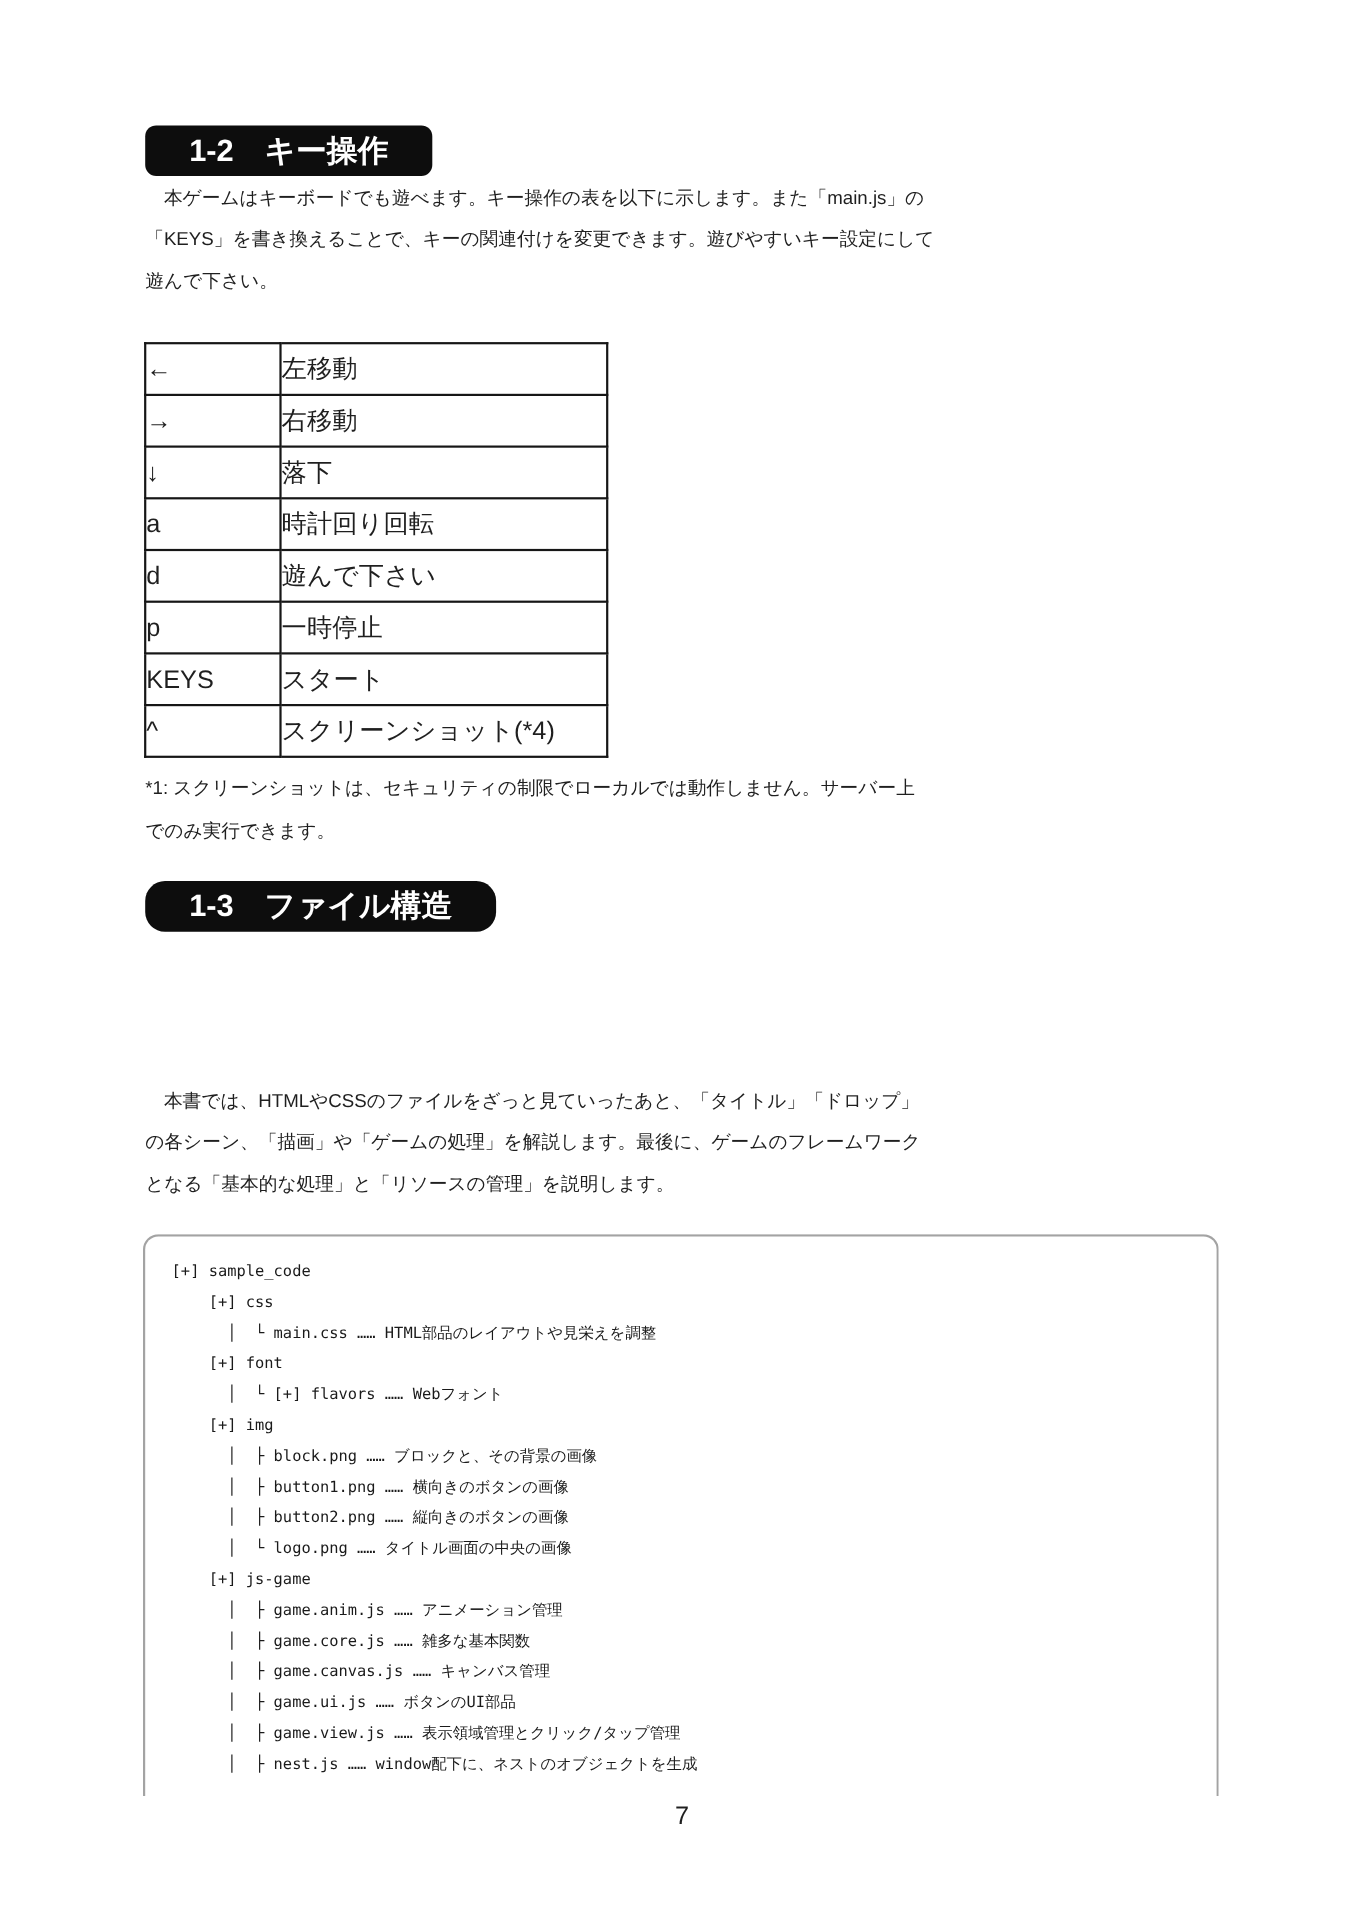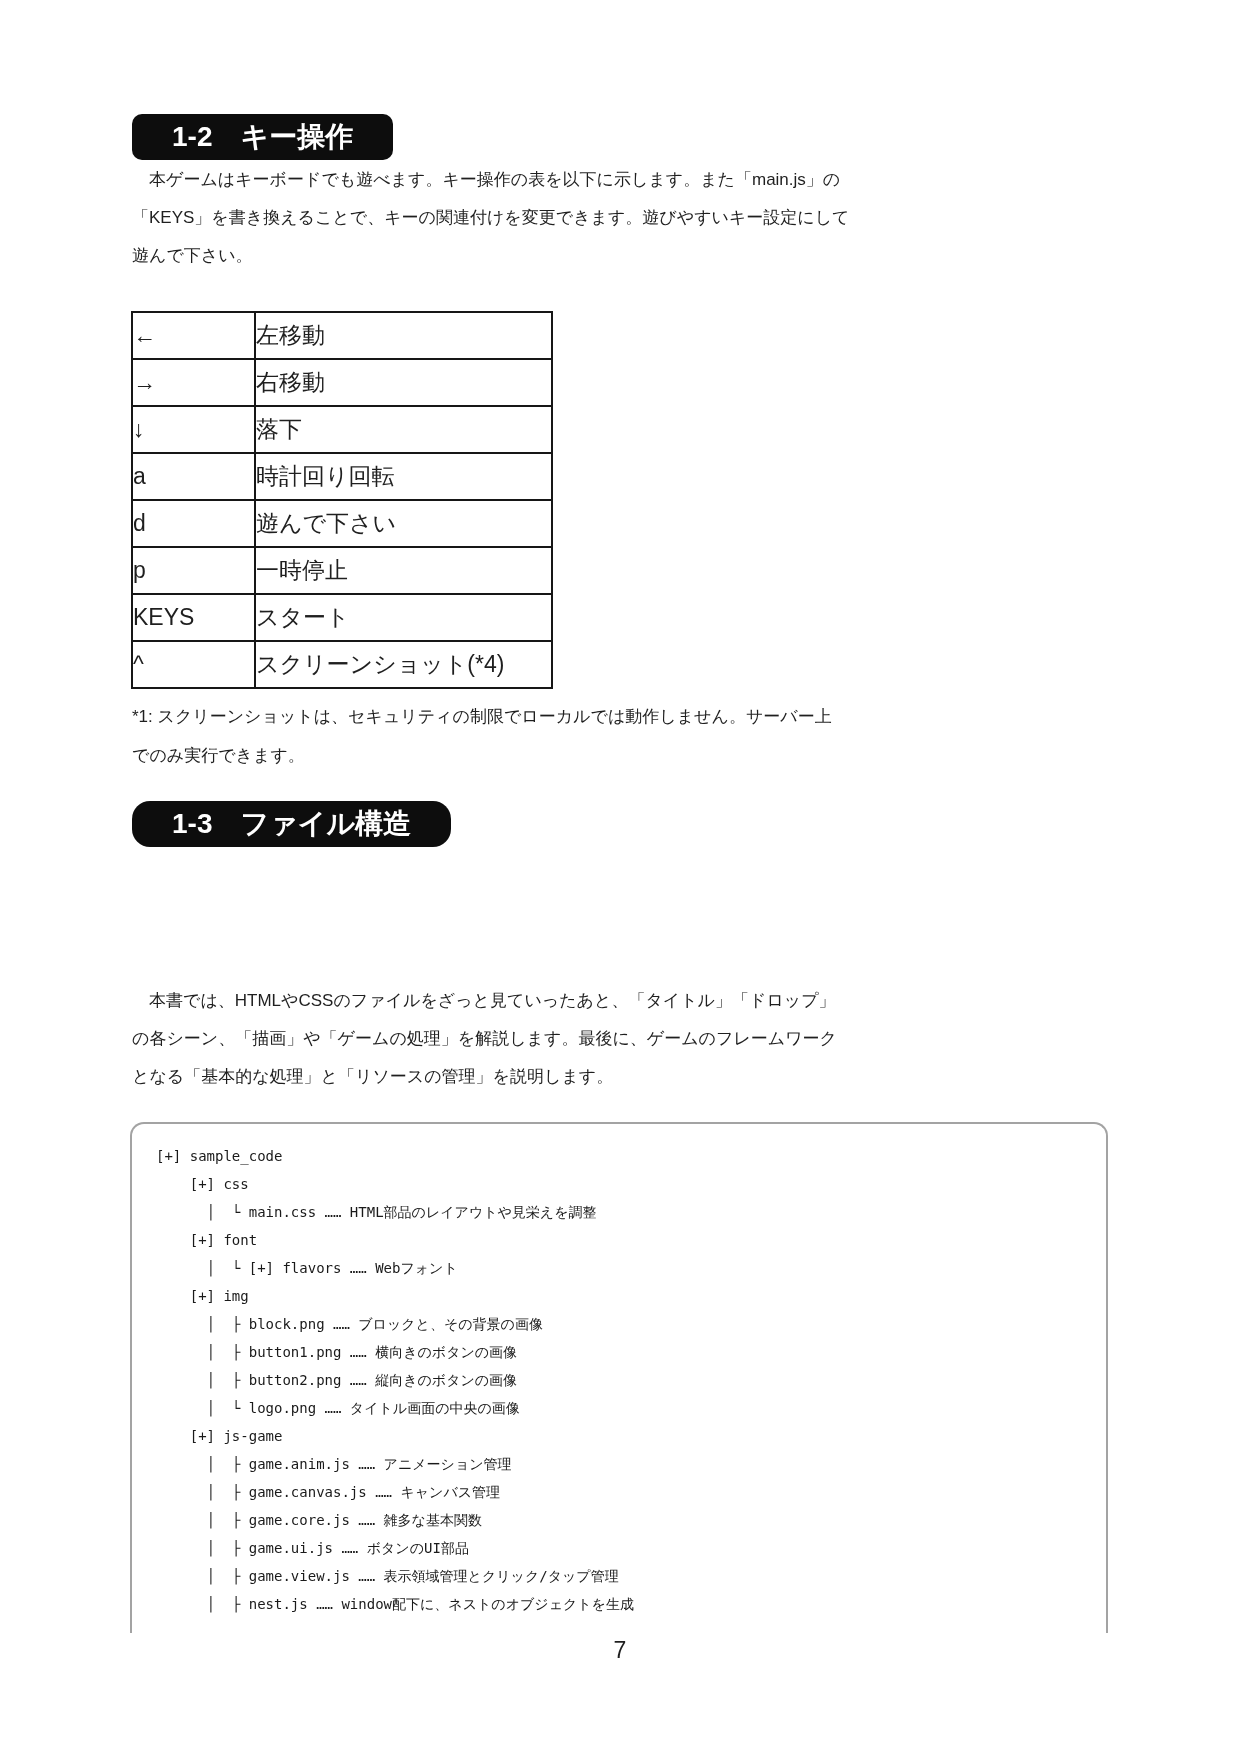--- a/index.html
+++ b/index.html
@@ -160,22 +160,22 @@
       <div class="code-line">      │  └ main.css …… HTML部品のレイアウトや見栄えを調整</div>
       <div class="code-line">    [+] font</div>
       <div class="code-line">      │  └ [+] flavors …… Webフォント</div>
       <div class="code-line">    [+] img</div>
       <div class="code-line">      │  ├ block.png …… ブロックと、その背景の画像</div>
       <div class="code-line">      │  ├ button1.png …… 横向きのボタンの画像</div>
       <div class="code-line">      │  ├ button2.png …… 縦向きのボタンの画像</div>
       <div class="code-line">      │  └ logo.png …… タイトル画面の中央の画像</div>
       <div class="code-line">    [+] js-game</div>
       <div class="code-line">      │  ├ game.anim.js …… アニメーション管理</div>
+      <div class="code-line">      │  ├ game.core.js …… 雑多な基本関数</div>
       <div class="code-line">      │  ├ game.canvas.js …… キャンバス管理</div>
-      <div class="code-line">      │  ├ game.core.js …… 雑多な基本関数</div>
       <div class="code-line">      │  ├ game.ui.js …… ボタンのUI部品</div>
       <div class="code-line">      │  ├ game.view.js …… 表示領域管理とクリック/タップ管理</div>
       <div class="code-line">      │  ├ nest.js …… window配下に、ネストのオブジェクトを生成</div>
     </div>
   </div>
 
   <div class="page-number">7</div>
 
 </div>
 

